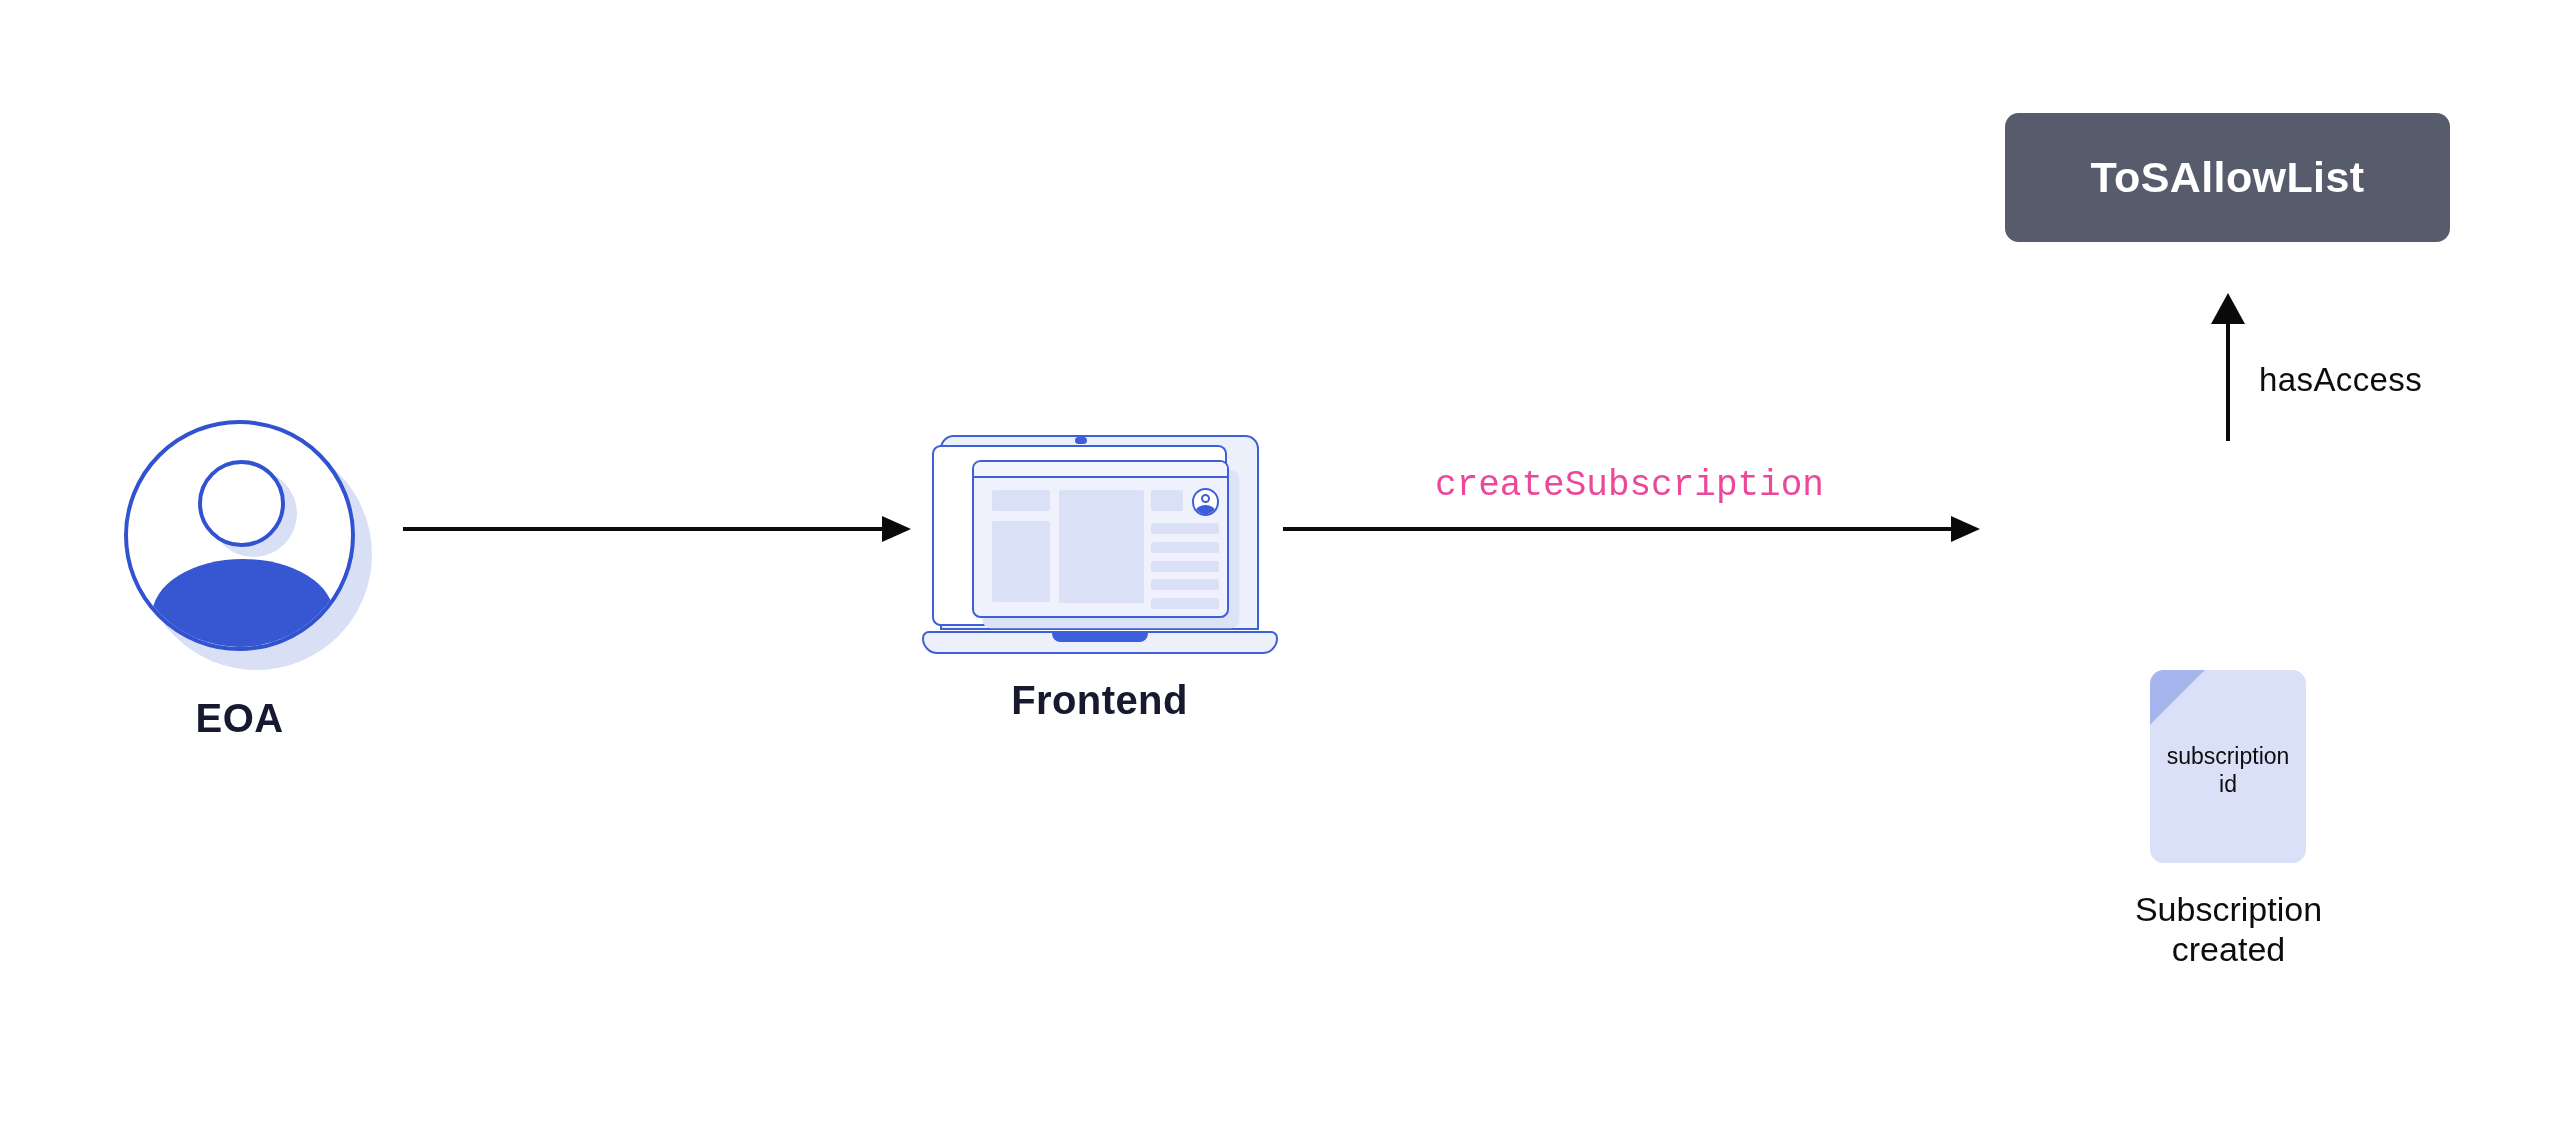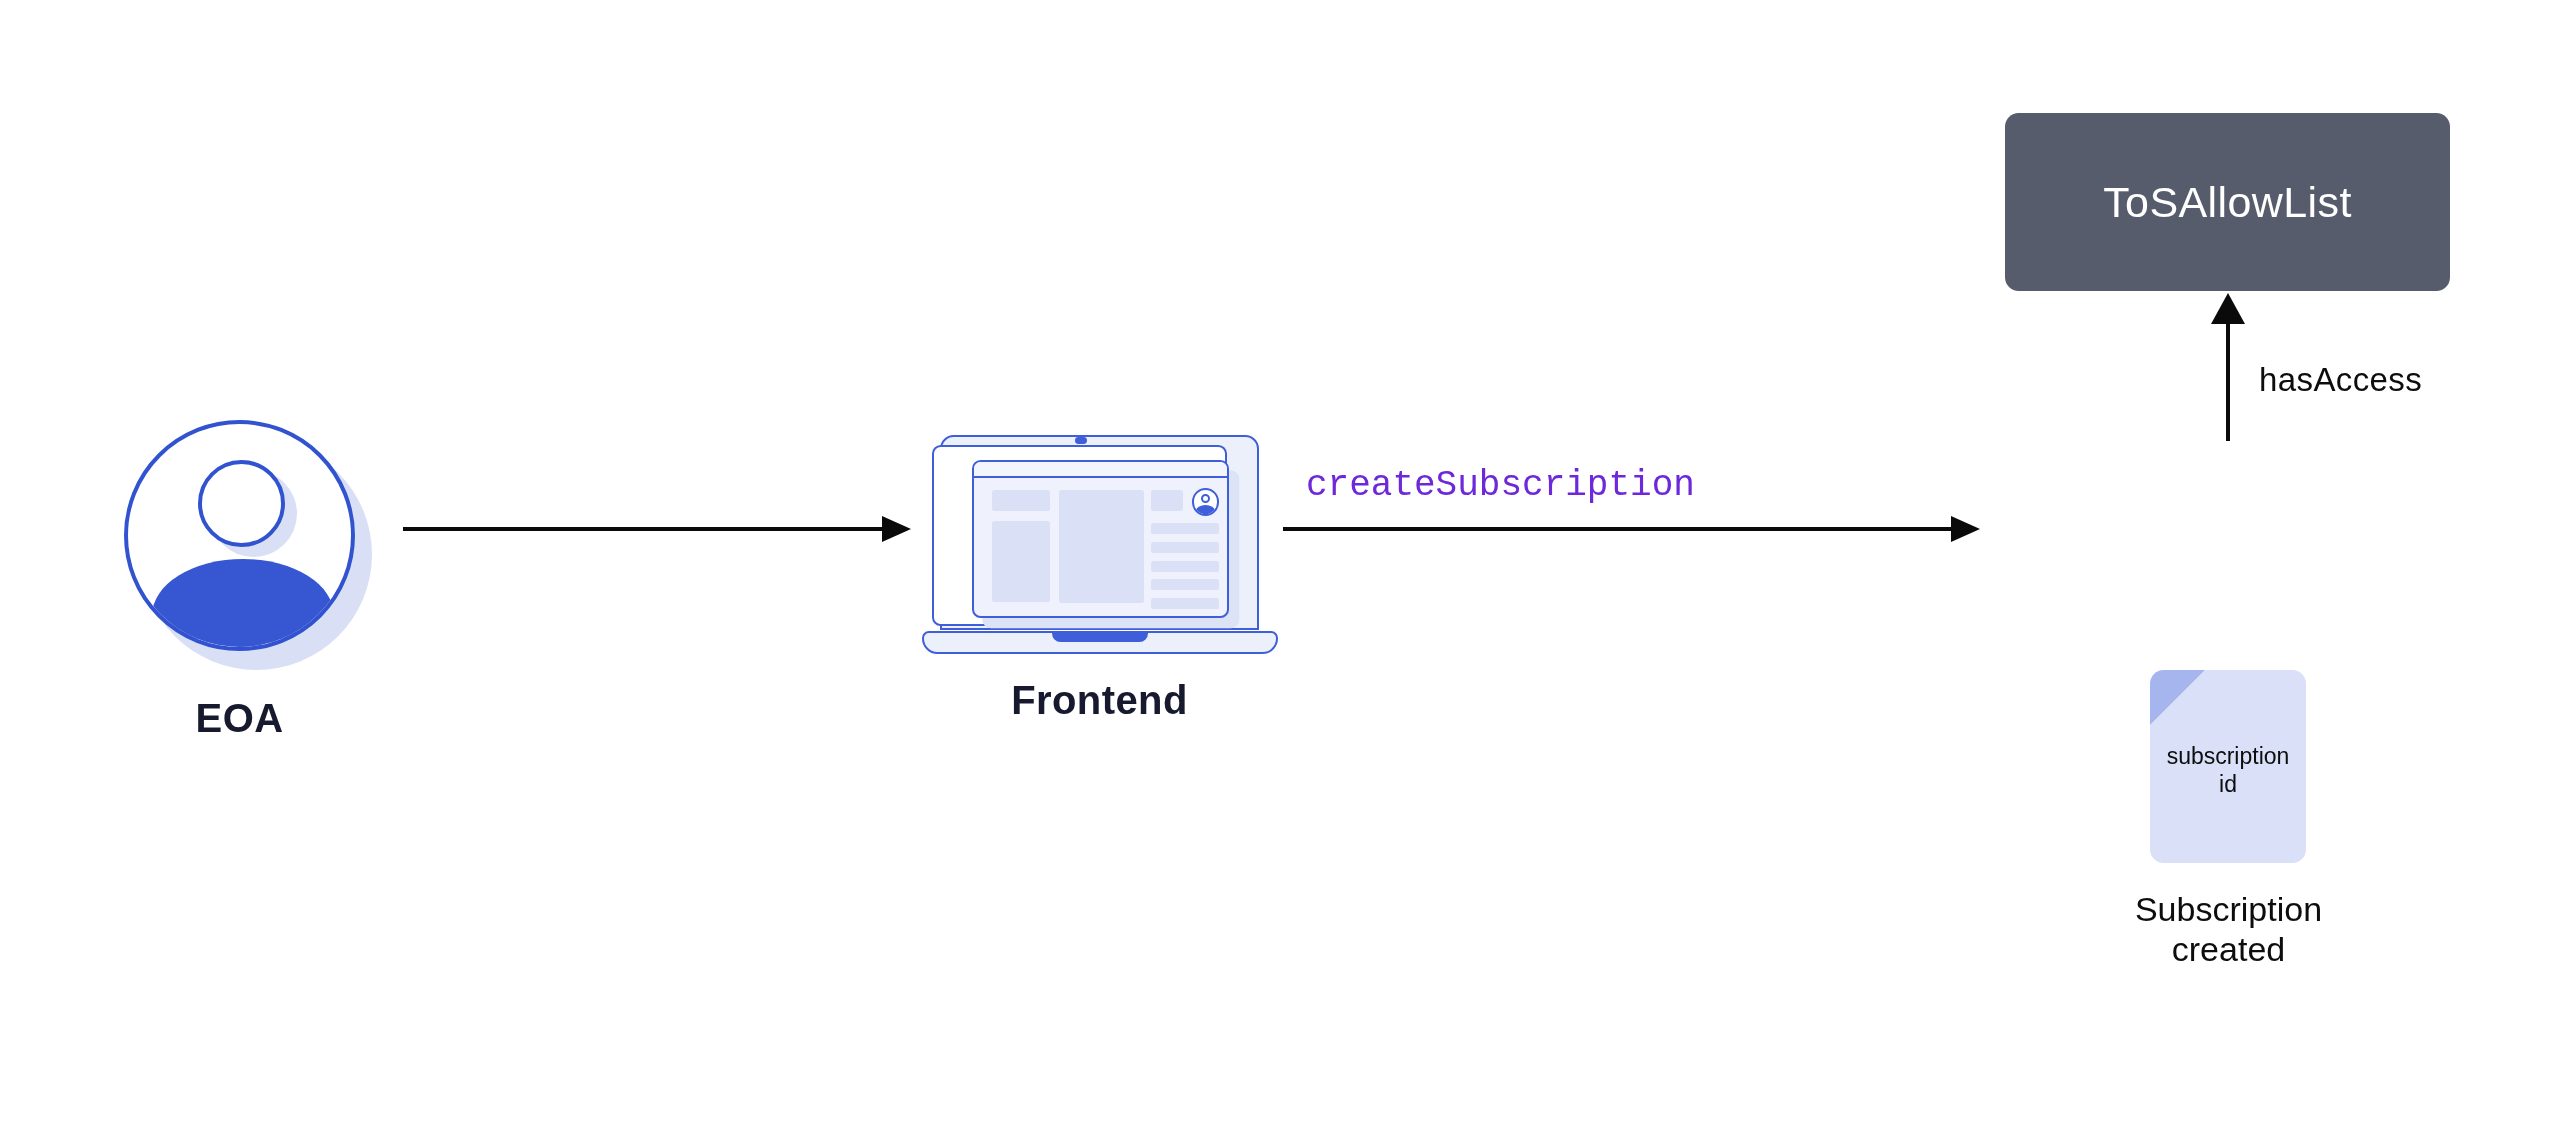--- a/index.html
+++ b/index.html
@@ -26,22 +26,22 @@
   .aline{background:#0A0A0A;}
   .l1{left:403px;top:527px;width:481px;height:4.3px;}
   .l2{left:1283px;top:527px;width:670px;height:4.3px;}
   .lv{left:2226px;top:322px;width:4.3px;height:119px;}
   .ah-right{width:0;height:0;border-left:29px solid #0A0A0A;border-top:13px solid transparent;border-bottom:13px solid transparent;}
   .ah1{left:882px;top:516px;}
   .ah2{left:1951px;top:516px;}
   .ah-up{width:0;height:0;border-bottom:31px solid #0A0A0A;border-left:17px solid transparent;border-right:17px solid transparent;left:2211px;top:293px;}
 
   
-  .edge-label-mono{left:1306px;top:465px;width:517px;
-    font-family:"Liberation Mono", monospace;font-size:36px;color:#6d28d9;}
+  .edge-label-mono{left:1371px;top:465px;width:517px;text-align:center;
+    font-family:"Liberation Mono", monospace;font-size:36px;color:#ec4899;}
   .edge-label-sans{left:2259px;top:361px;font-size:33px;color:#0D0D0D;letter-spacing:0.4px;text-align:center;}
 
   
   .laptop{left:922px;top:433px;width:356px;height:221px;}
   .lt-lid{left:18px;top:1.7px;width:319px;height:195px;background:#ECF0FA;border:2.6px solid #3E5EDA;border-radius:13.7px 13.7px 0 0;}
   .lt-camera{left:153px;top:4.3px;width:12px;height:6.9px;background:#3E5EDA;border-radius:3.4px;}
   .lt-screen{left:10.3px;top:12px;width:295px;height:181px;background:#ffffff;border:2.6px solid #3E5EDA;border-radius:8.6px;}
   .lt-browser{left:50px;top:27.4px;width:257px;height:158px;background:#EFF2FC;border:2.6px solid #3E5EDA;border-radius:8.6px;
     box-shadow:10.3px 10.3px 0 #DDE3F7;overflow:hidden;}
   .lt-bheader{left:0;top:0;width:100%;height:15.4px;background:#F3F5FD;border-bottom:2.6px solid #3E5EDA;}
@@ -52,23 +52,23 @@
   .blk-r1{left:177px;top:27.4px;width:32px;height:21.4px;}
   .bar{left:177px;width:68px;height:11px;background:#DAE1F6;border-radius:2.6px;}
   .bar1{top:61px;} .bar2{top:80px;} .bar3{top:99px;} .bar4{top:117px;} .bar5{top:136px;}
   .lt-avatar{left:218px;top:26px;width:27.4px;height:27.4px;border-radius:50%;background:#ffffff;border:2.6px solid #3E5EDA;overflow:hidden;}
   .lt-av-head{left:6.9px;top:3.4px;width:9.4px;height:9.4px;border-radius:50%;border:2.6px solid #3E5EDA;background:#fff;}
   .lt-av-body{left:1.7px;top:14.6px;width:19.7px;height:12px;border-radius:50%;background:#3E5EDA;}
   .lt-base{left:0;top:198px;width:356px;height:23px;background:#ECF0FA;border:2.6px solid #3E5EDA;border-radius:6.9px 6.9px 15.4px 15.4px;}
   .lt-notch{left:130px;top:198px;width:96px;height:11px;background:#3E5EDA;border-radius:0 0 8.6px 8.6px;}
 
   
-  .slate-box{width:445px;height:178px;background:#565C6B;border-radius:13.7px;
+  .slate-box{width:445px;height:129px;background:#565C6B;border-radius:13.7px;
     display:flex;align-items:center;justify-content:center;
-    color:#ffffff;font-weight:400;font-size:43px;letter-spacing:0.4px;}
+    color:#ffffff;font-weight:700;font-size:43px;letter-spacing:0.4px;}
   .box-tos{left:2005px;top:113px;}
   .box-router{left:2005px;top:439px;}
 
   
   .doc{left:2150px;top:670px;width:156px;height:193px;background:#D9E0F7;border-radius:13.7px;
     clip-path:polygon(55px 0,100% 0,100% 100%,0 100%,0 55px);}
   .doc-fold{left:2150px;top:670px;width:55px;height:55px;background:#A6B5EE;
     border-radius:13.7px 0 0 0;clip-path:polygon(0 0,100% 0,0 100%);}
   .doc-text{left:2157px;top:742px;width:142px;text-align:center;font-size:23px;line-height:1.22;color:#0D0D0D;}
   .doc-caption{left:2100px;top:889px;width:257px;text-align:center;font-size:34px;line-height:1.18;color:#0D0D0D;}

